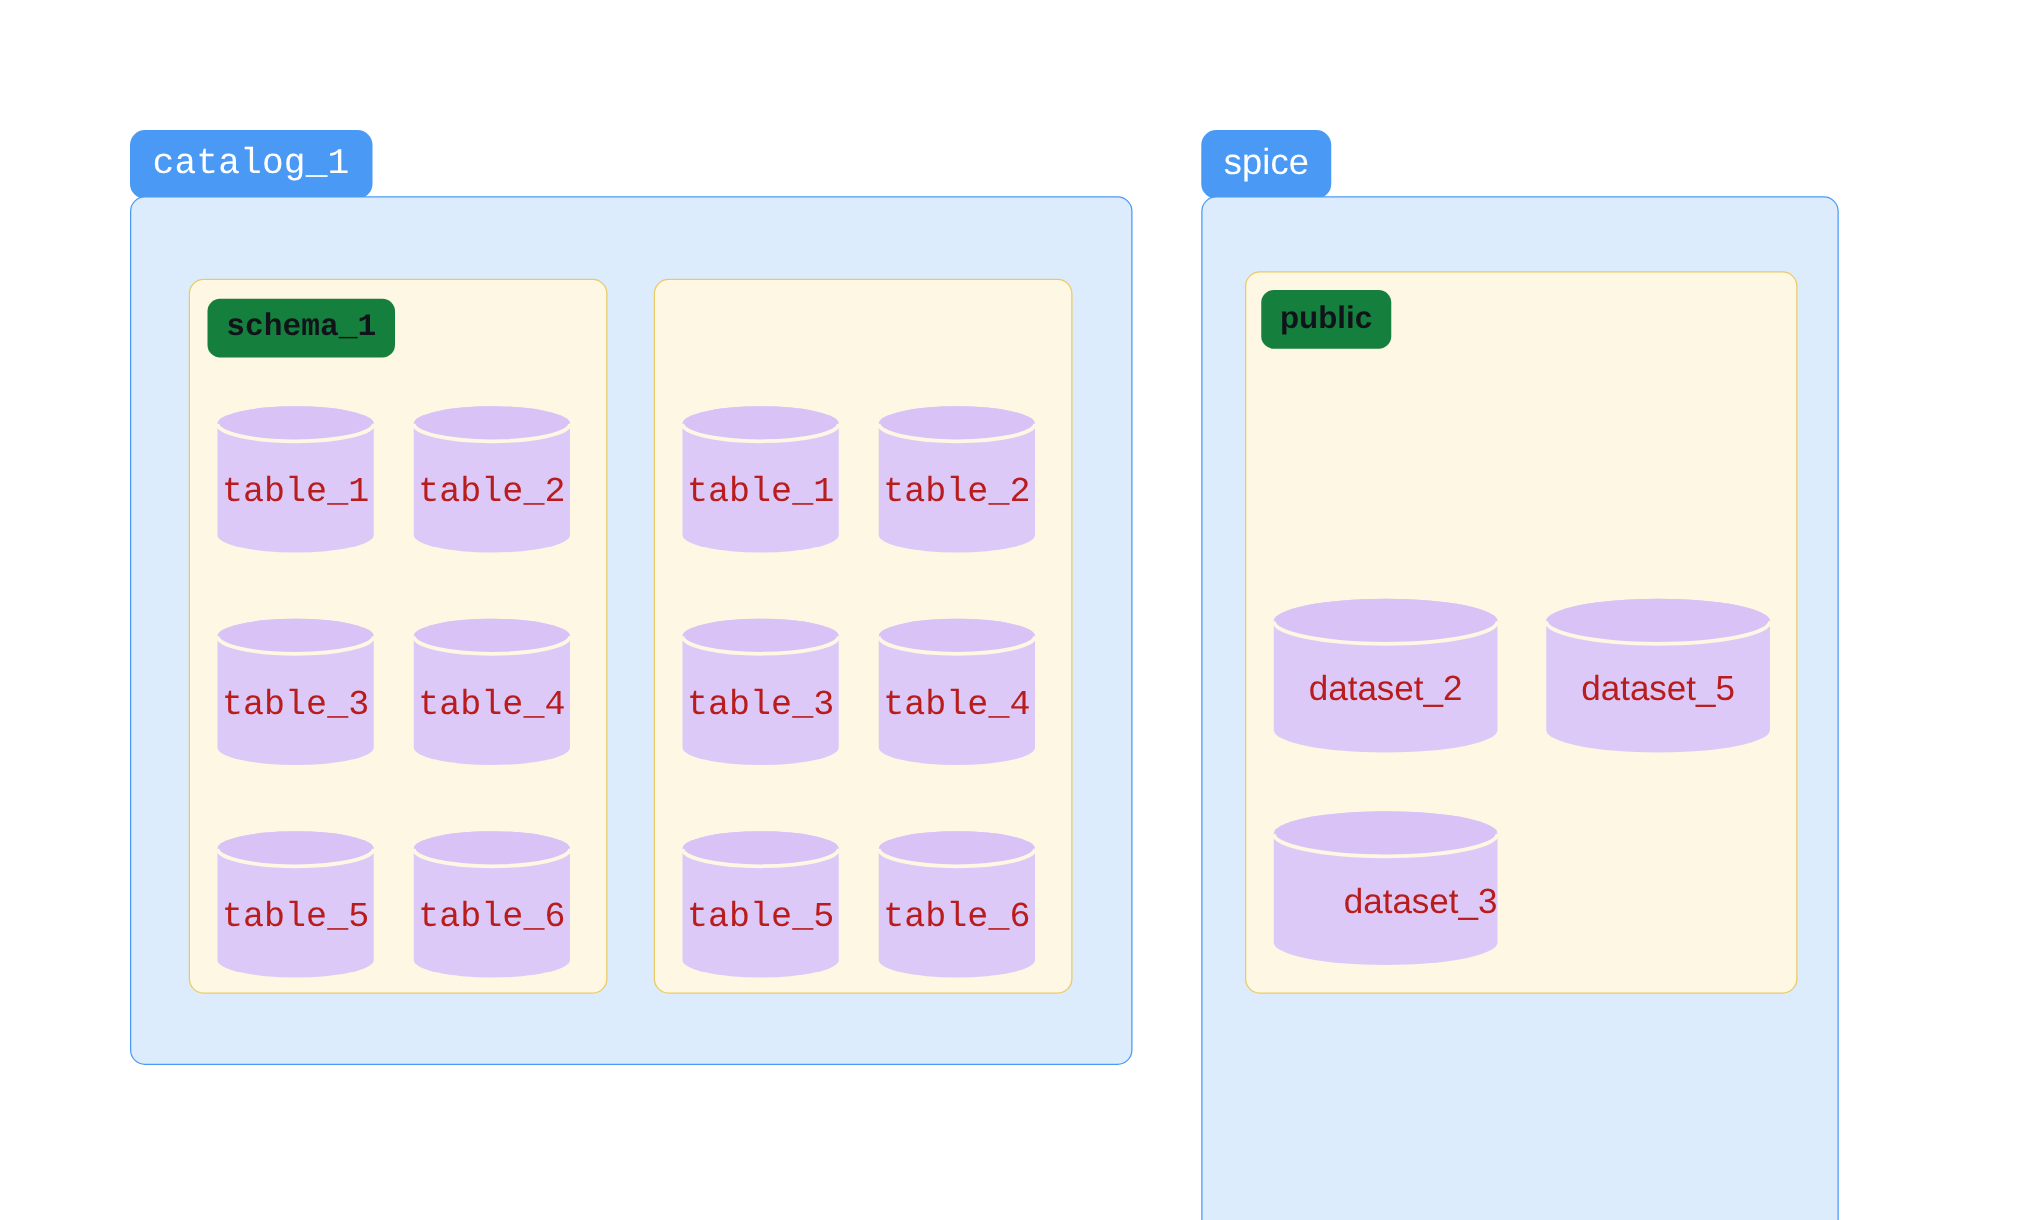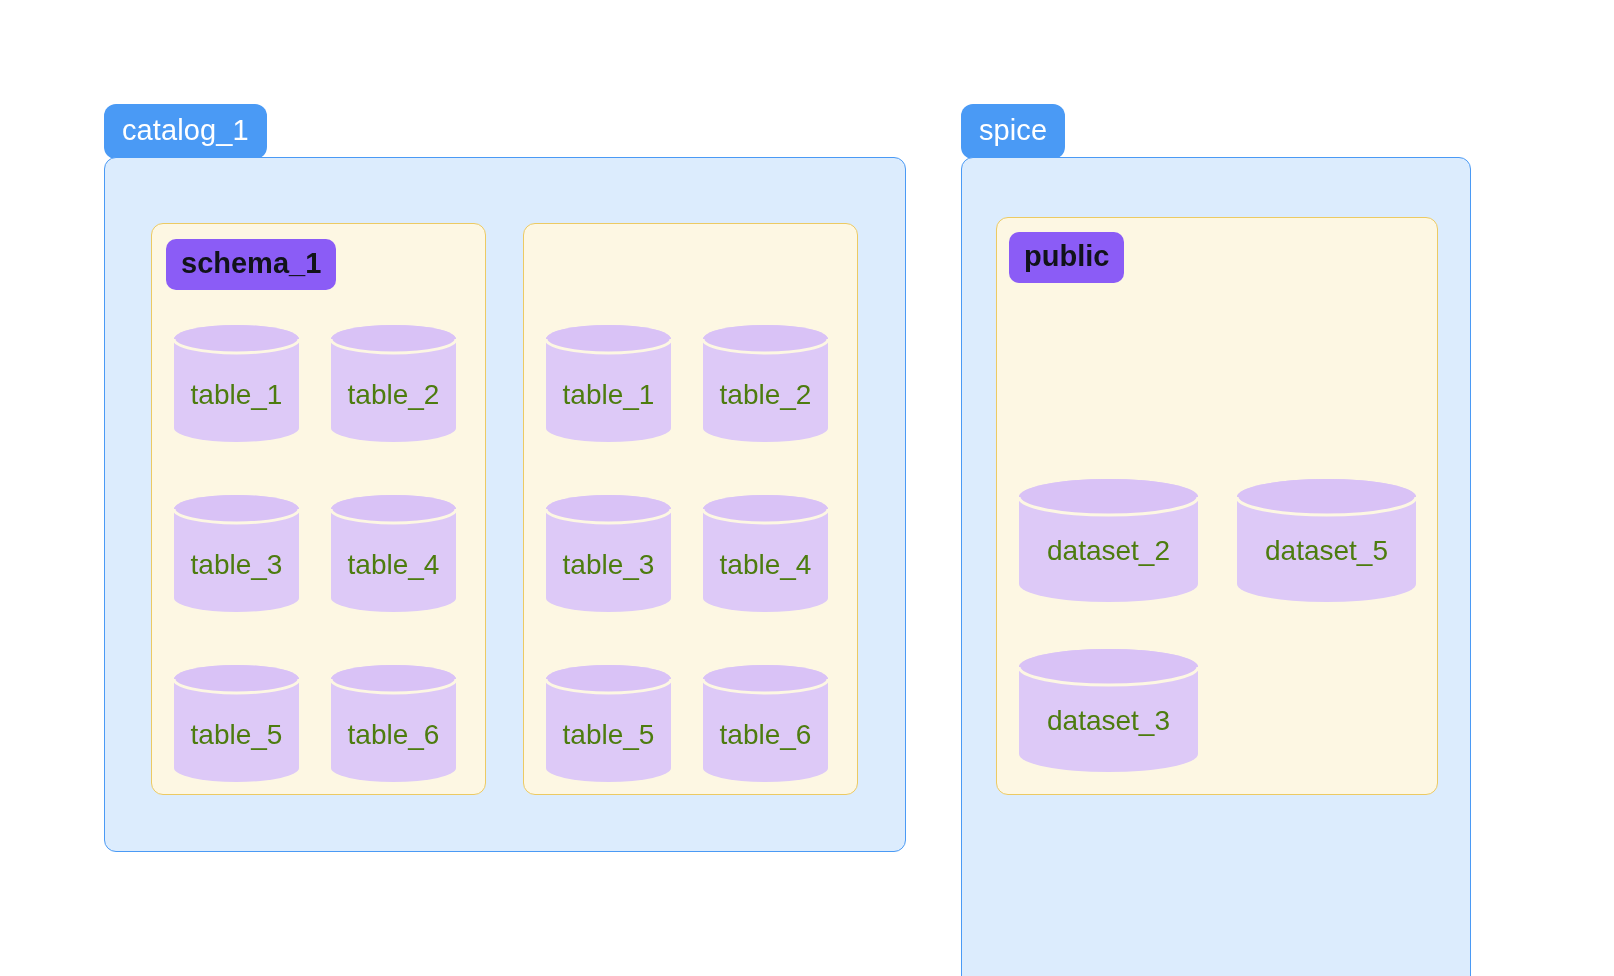--- a/index.html
+++ b/index.html
@@ -50,52 +50,52 @@
   .schema-box {
     background: #fdf7e3;
     border: 1.8px solid #ecca63;
     border-radius: 12px;
     box-sizing: border-box;
     position: relative;
   }
   .schema-badge {
     position: absolute;
     display: inline-block;
-    background: #8b5cf6;
+    background: #15803d;
     color: #11131a;
-    font-size: 29px;
+    font-size: 25px;
     font-weight: bold;
     line-height: 1;
     padding: 10px 15px 12px 15px;
     border-radius: 10px;
     white-space: nowrap;
   }
 
   
   .cyl {
     position: absolute;
   }
   .cyl svg {
     display: block;
     overflow: visible;
   }
   .cyl-label {
     position: absolute;
     left: 0;
     width: 100%;
     text-align: center;
-    color: #4d7c0f;
+    color: #b91c1c;
     font-size: 28px;
     line-height: 1;
     pointer-events: none;
     white-space: nowrap;
   }
 
   
-  #catalog-group-1 { left: 104px; top: 104px; }
+  #catalog-group-1 { left: 104px; top: 104px; font-family: Liberation Mono, monospace; }
   #catalog-group-1 .catalog-panel {
     position: absolute;
     left: 0;
     top: 53px;
     width: 802px;
     height: 695px;
   }
   #schema-box-1 { position: absolute; left: 46px;  top: 65px; width: 335px; height: 572px; }
   #schema-box-2 { position: absolute; left: 418px; top: 65px; width: 335px; height: 572px; }
   #schema-box-1 .schema-badge,
@@ -268,21 +268,21 @@
           </svg>
           <div class="cyl-label" style="top:58px;">dataset_5</div>
         </div>
 
         <div class="cyl" style="left:22px;  top:431px;">
           <svg width="179" height="123" viewBox="0 0 179 123" aria-hidden="true">
             <path d="M0,18 A89.5,18 0 0,1 179,18 L179,105 A89.5,18 0 0,1 0,105 Z" fill="#ddc9f7"></path>
             <ellipse cx="89.5" cy="18" rx="89.5" ry="18" fill="#d9c2f6"></ellipse>
             <path d="M0,18 A89.5,18 0 0,0 179,18" fill="none" stroke="#fdf7e3" stroke-width="3"></path>
           </svg>
-          <div class="cyl-label" style="top:58px;">dataset_3</div>
+          <div class="cyl-label" style="top:58px;text-align:right;">dataset_3</div>
         </div>
 
       </div>
 
     </div>
   </div>
 
 </div>
 
 </body></html>

